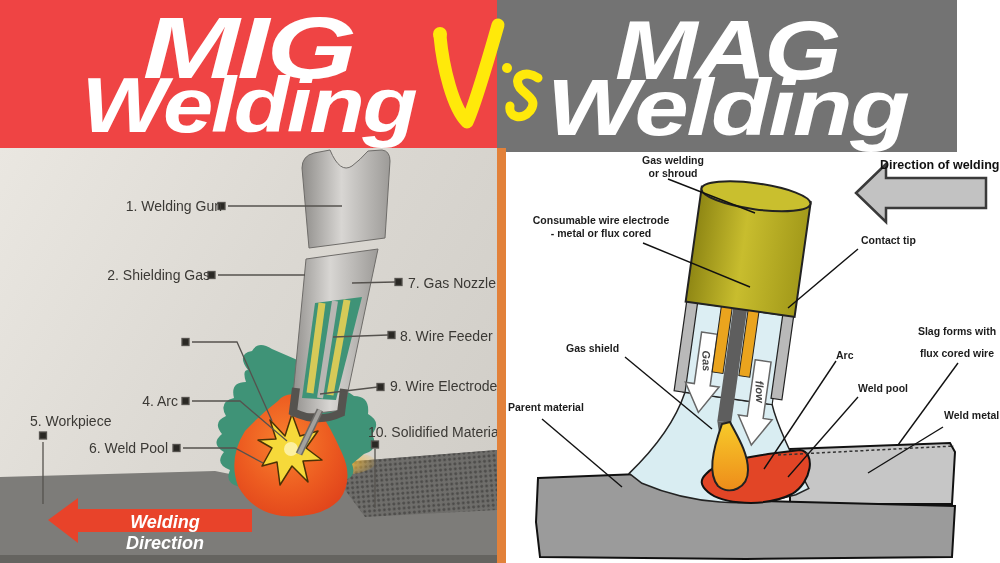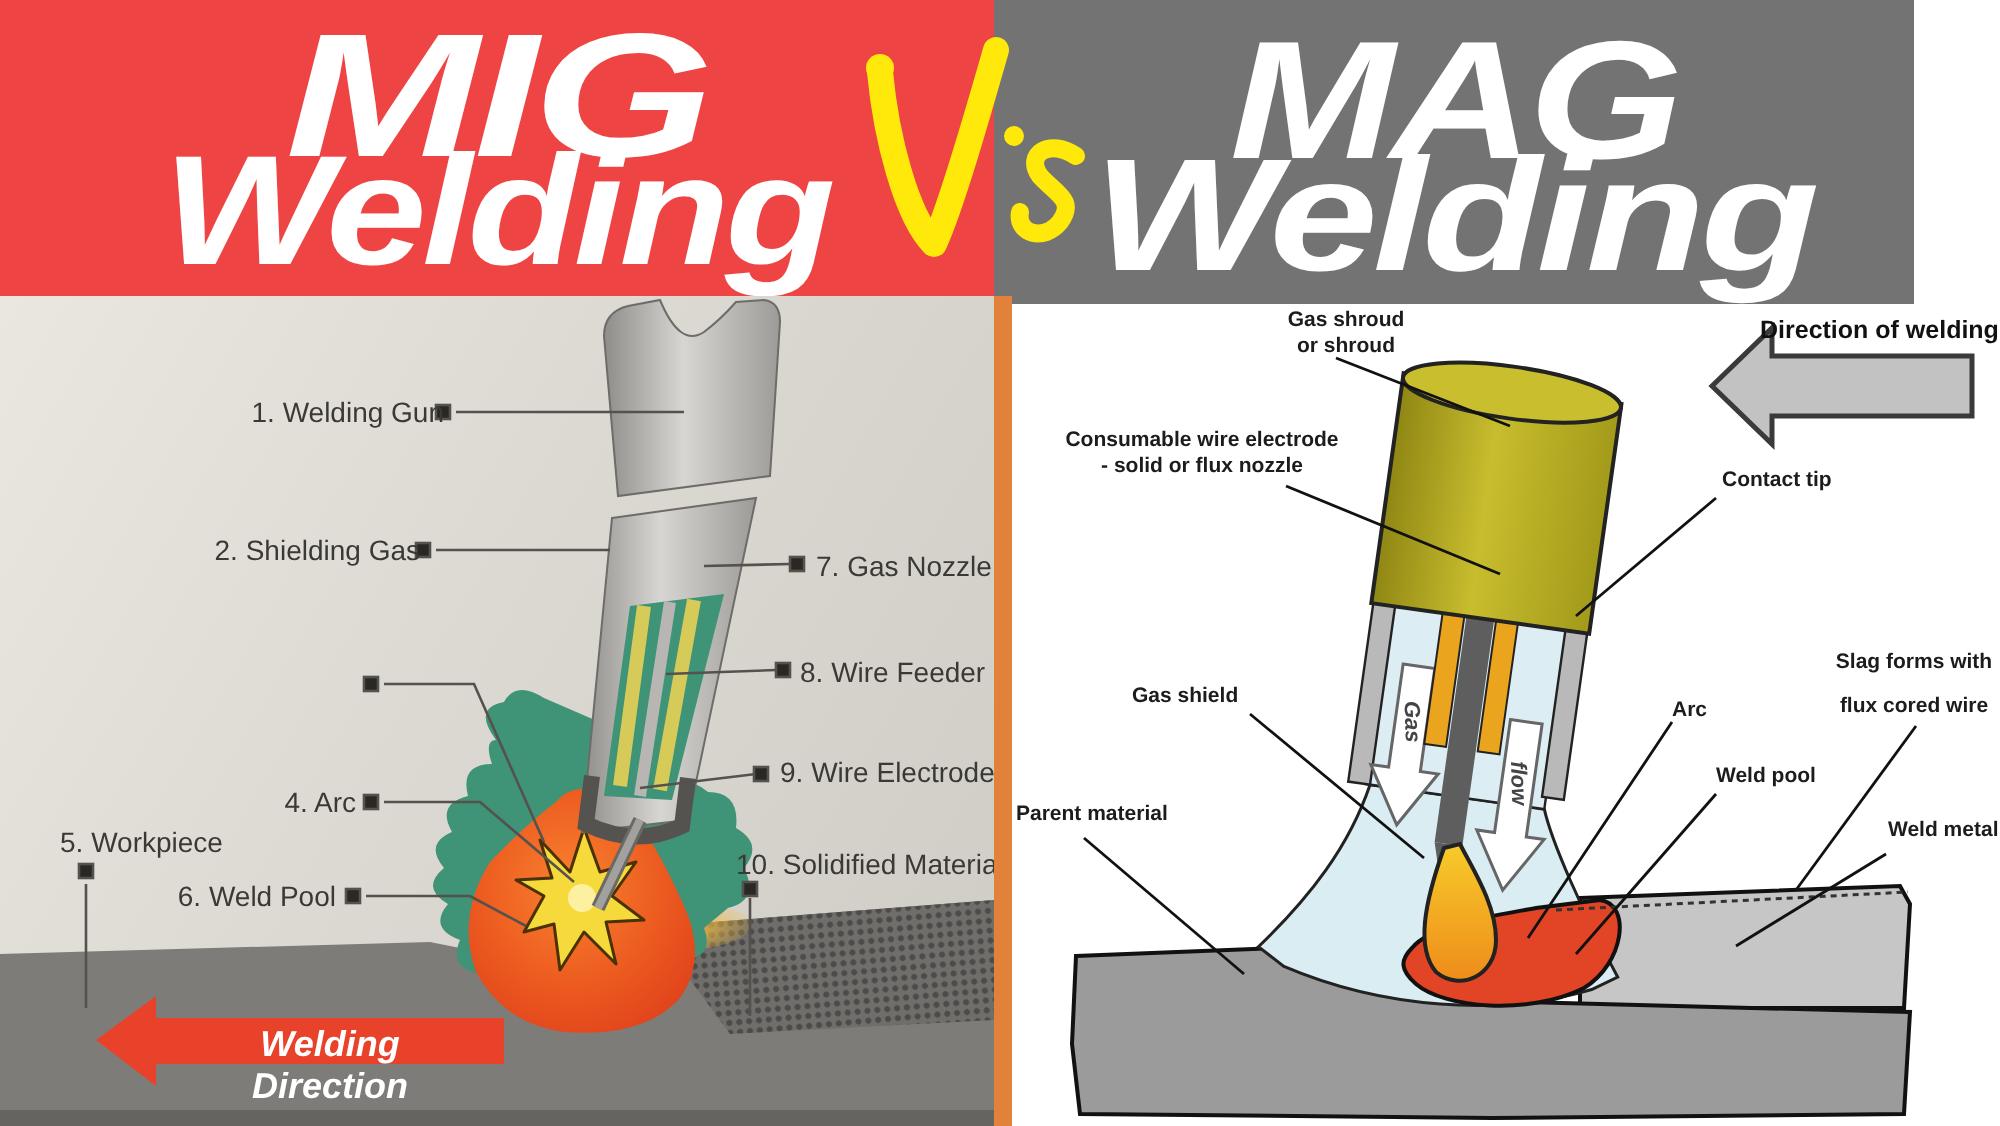--- a/index.html
+++ b/index.html
@@ -201,26 +201,26 @@
         <line x1="119" y1="205" x2="206" y2="277"></line>
         <line x1="330" y1="209" x2="258" y2="317"></line>
         <line x1="352" y1="245" x2="282" y2="325"></line>
         <line x1="452" y1="211" x2="392" y2="293"></line>
         <line x1="437" y1="275" x2="362" y2="321"></line>
         <line x1="36" y1="267" x2="116" y2="335"></line>
       </g>
     </svg>
 
     <div class="rlbl c" style="left:127px;top:2px;width:80px;">
-      <div>Gas shroud</div>
+      <div>Gas welding</div>
       <div>or shroud</div>
     </div>
     <div class="rlbl c" style="left:25px;top:62px;width:140px;">
       <div>Consumable wire electrode</div>
-      <div>- solid or flux nozzle</div>
+      <div>- metal or flux cored</div>
     </div>
     <div class="rlbl" style="left:355px;top:82px;">Contact tip</div>
     <div id="mag-direction">Direction of welding</div>
     <div class="rlbl" style="left:60px;top:190px;">Gas shield</div>
     <div class="rlbl" style="left:330px;top:197px;">Arc</div>
     <div class="rlbl" style="left:352px;top:230px;">Weld pool</div>
     <div class="rlbl c" id="lbl-slag" style="left:408px;top:168px;width:86px;">
       <div>Slag forms with</div>
       <div>flux cored wire</div>
     </div>

